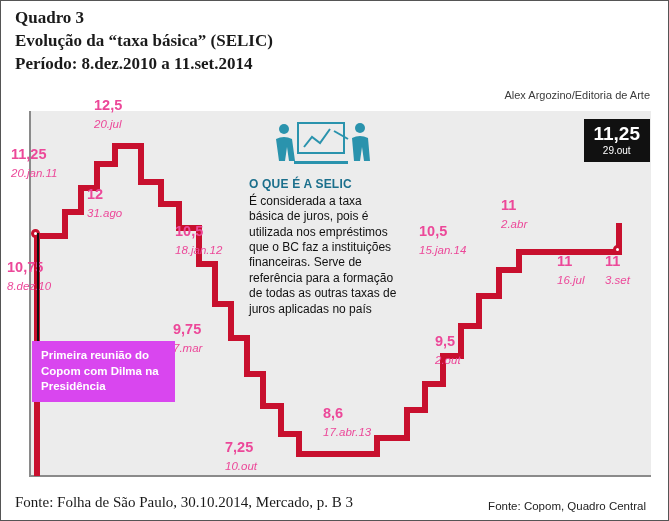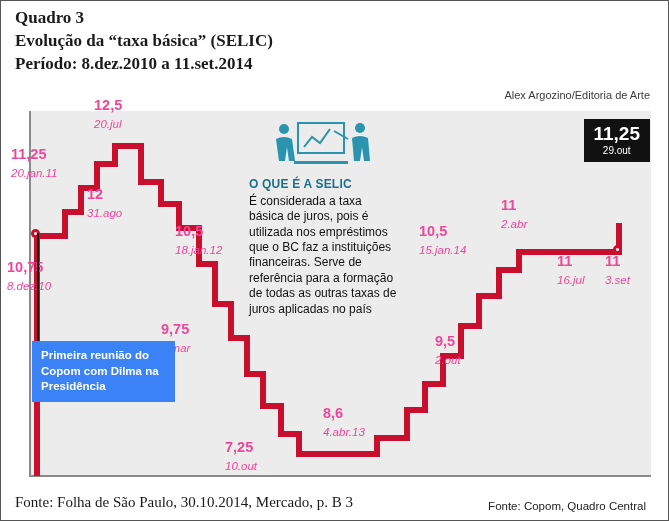--- a/index.html
+++ b/index.html
@@ -65,21 +65,21 @@
     padding:5px 10px 6px 10px;
     font-family:"Liberation Sans", sans-serif;
     text-align:center;line-height:1.1;
   }
   .peakbox .v{font-weight:bold;font-size:19px;display:block;}
   .peakbox .d{font-size:10px;display:block;}
   
   .callout{
     position:absolute;left:31px;top:340px;
     width:125px;
-    background:#3b82f6;color:#fff;
+    background:#d946ef;color:#fff;
     padding:7px 9px;
     font-family:"Liberation Sans", sans-serif;
     font-size:11.5px;font-weight:bold;line-height:1.35;
   }
   .calloutline{
     position:absolute;left:36px;top:232px;width:2px;height:110px;
     background:#111;
   }
   
   .explain{
@@ -196,31 +196,31 @@
     <span class="d">20.jul</span>
   </div>
   <div class="lbl" style="left:86px;top:185px;width:52px;">
     <span class="v">12</span>
     <span class="d">31.ago</span>
   </div>
   <div class="lbl" style="left:174px;top:222px;width:60px;">
     <span class="v">10,5</span>
     <span class="d">18.jan.12</span>
   </div>
-  <div class="lbl" style="left:160px;top:320px;width:52px;">
+  <div class="lbl" style="left:172px;top:320px;width:52px;">
     <span class="v">9,75</span>
     <span class="d">7.mar</span>
   </div>
   <div class="lbl" style="left:224px;top:438px;width:52px;">
     <span class="v">7,25</span>
     <span class="d">10.out</span>
   </div>
   <div class="lbl" style="left:322px;top:404px;width:60px;">
     <span class="v">8,6</span>
-    <span class="d">4.abr.13</span>
+    <span class="d">17.abr.13</span>
   </div>
   <div class="lbl" style="left:434px;top:332px;width:52px;">
     <span class="v">9,5</span>
     <span class="d">2.out</span>
   </div>
   <div class="lbl" style="left:418px;top:222px;width:62px;">
     <span class="v">10,5</span>
     <span class="d">15.jan.14</span>
   </div>
   <div class="lbl" style="left:500px;top:196px;width:52px;">

